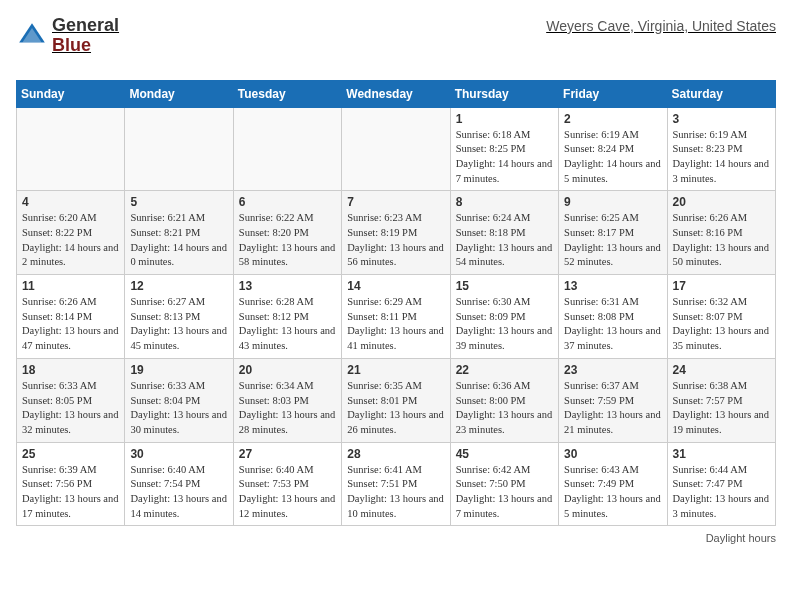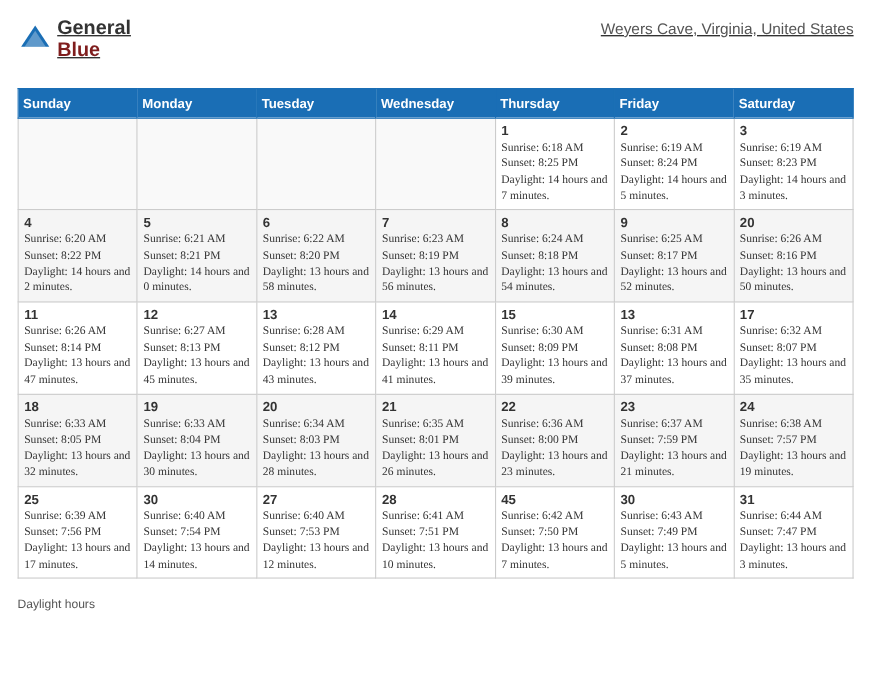--- a/index.html
+++ b/index.html
@@ -84,24 +84,24 @@
     .day-info {
       color: #333;
       line-height: 1.4;
       font-size: 10.5px;
       font-family: Liberation Serif, serif;
     }
     .empty-cell {
       background: #f9f9f9 !important;
     }
     .footer-note {
-      margin-top: 18px;
+      margin-top: 6px;
       font-size: 11px;
       color: #555;
-      text-align: left;
+      text-align: right;
     }
   </style>
 </head>
 <body>
 
 <div class="header">
   <div class="logo">
     <svg class="logo-icon" viewBox="0 0 40 40">
       <polygon points="20,4 36,28 4,28" fill="#1a6eb5"></polygon>
       <polygon points="20,10 32,28 8,28" fill="#fff" opacity="0.3"></polygon>

